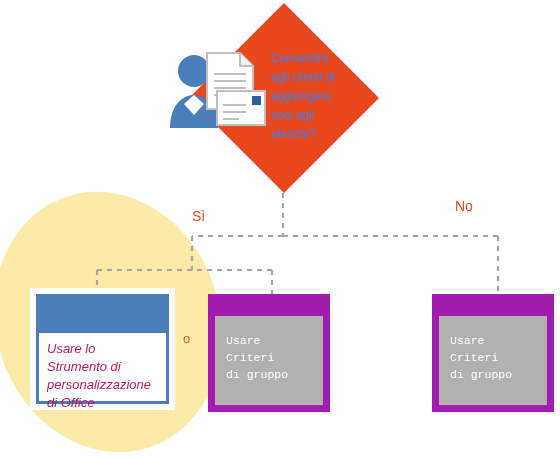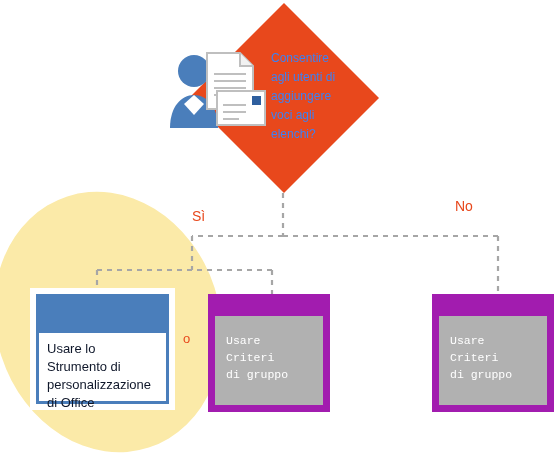--- a/index.html
+++ b/index.html
@@ -119,22 +119,23 @@
     height: 36px;
     background: #4a7ebb;
   }
   #box-office .box-text {
     position: absolute;
     left: 8px;
     top: 43px;
     right: 6px;
     font-size: 13px;
     line-height: 18px;
-    color: #0f172a;
+    color: #be185d;
     white-space: pre-line;
+    font-style: italic;
   }
 
   
   .box-gray {
     width: 122px;
     height: 118px;
     background: #a21caf;
     padding: 0;
   }
   .box-gray .box-inner {

